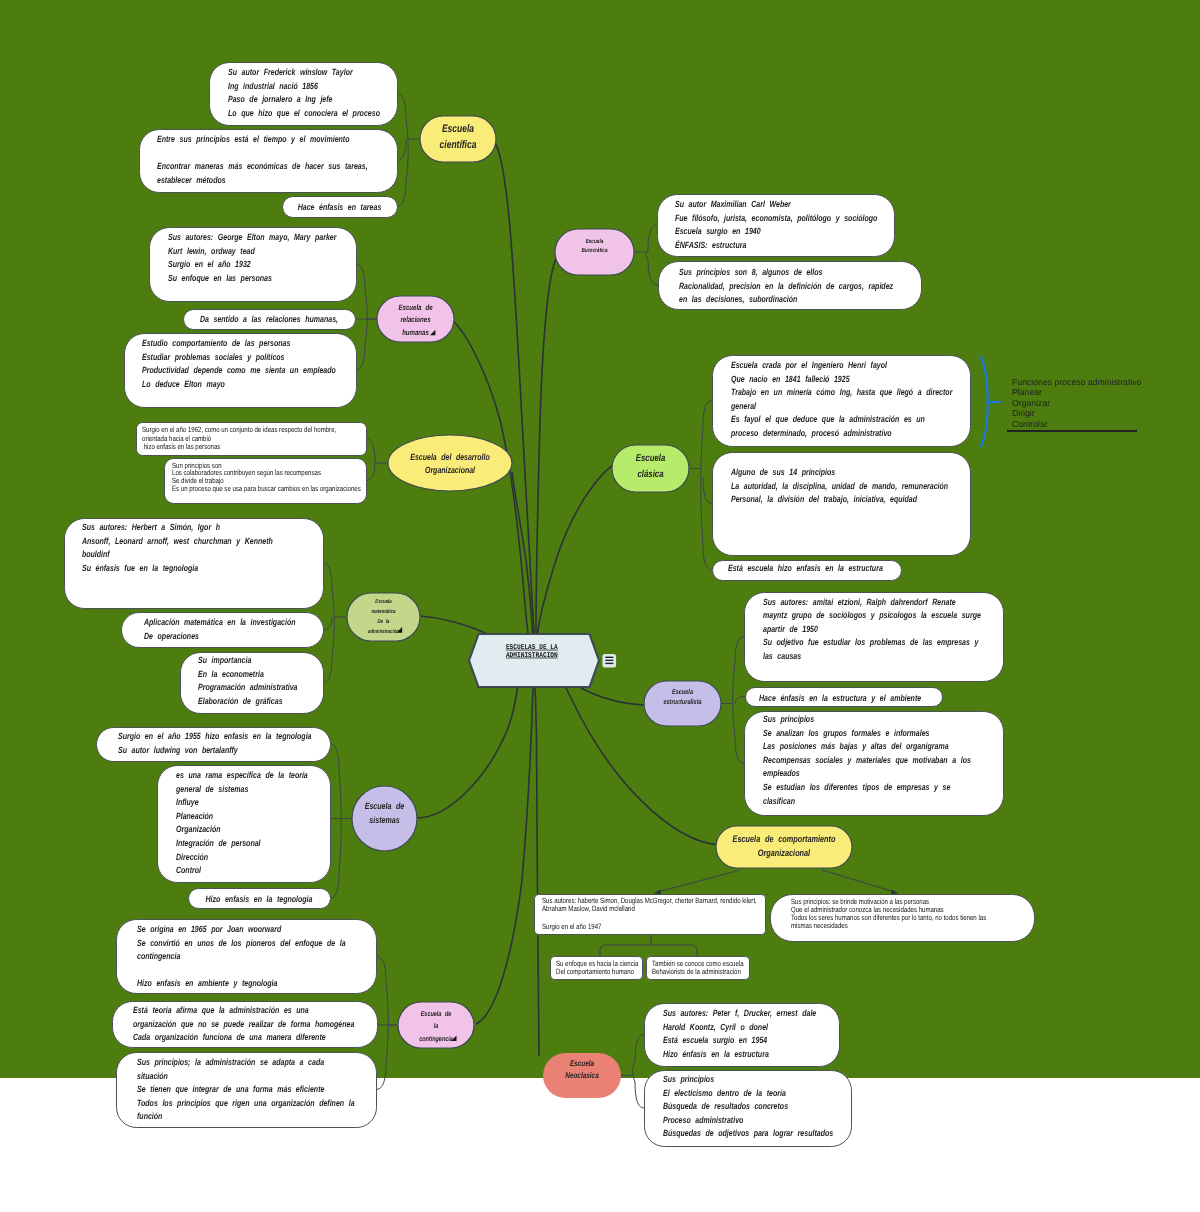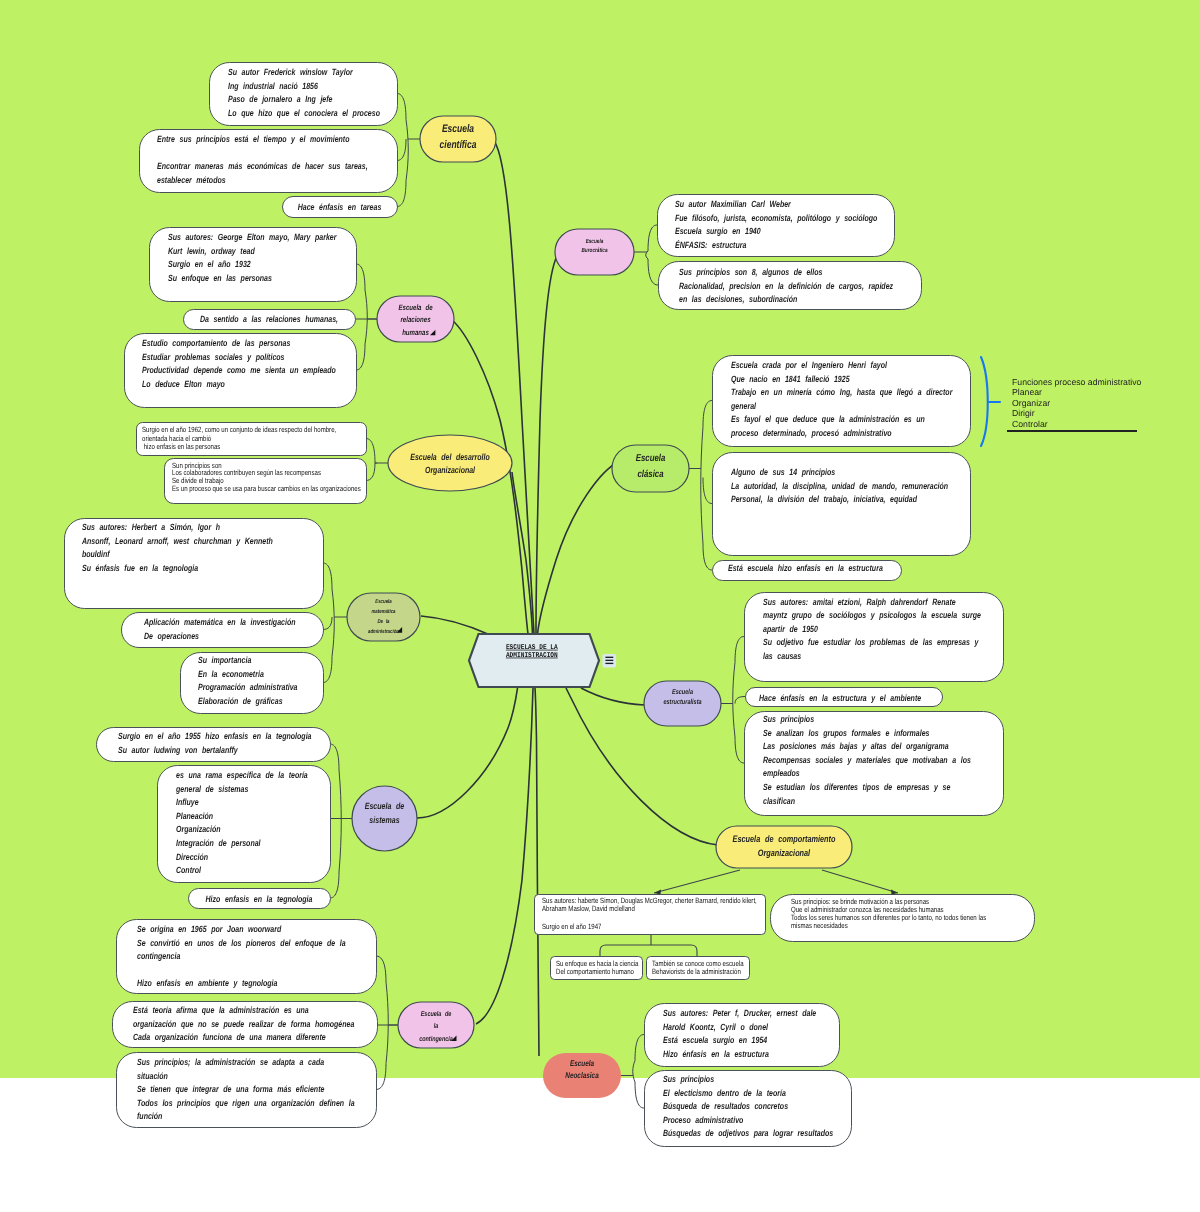--- a/index.html
+++ b/index.html
@@ -1,18 +1,18 @@
 <!DOCTYPE html>
 <html><head>
 <meta charset="utf-8">
 <title>ESCUELAS DE LA ADMINISTRACION</title>
 <style>
   html,body{margin:0;padding:0;background:#ffffff;-webkit-font-smoothing:antialiased;text-rendering:geometricPrecision;}
   body{width:1200px;height:1212px;overflow:hidden;font-family:"Liberation Sans",sans-serif;}
-  #canvas{position:relative;width:1200px;height:1078px;background:#bef264;}
+  #canvas{position:relative;width:1200px;height:1078px;background:#4d7c0f;}
   svg#main-svg{position:absolute;left:0;top:0;width:1200px;height:1212px;}
   .hw{font-family:"Liberation Sans",sans-serif;font-style:italic;font-weight:bold;fill:#1d1d1d;font-size:9px;}
   .sm{font-family:"Liberation Sans",sans-serif;fill:#111;font-size:7.6px;}
   .nodetext{font-family:"Liberation Sans",sans-serif;font-style:italic;font-weight:bold;fill:#222;}
   .conn{fill:none;stroke:#3d444b;stroke-width:1;}
   .trunk{fill:none;stroke:#2b3238;stroke-width:1.6;}
 </style>
 </head>
 <body>
 

